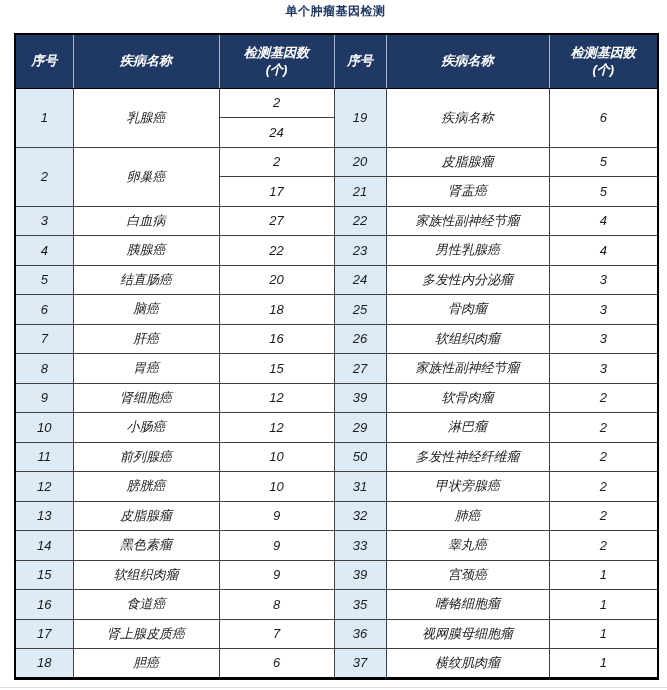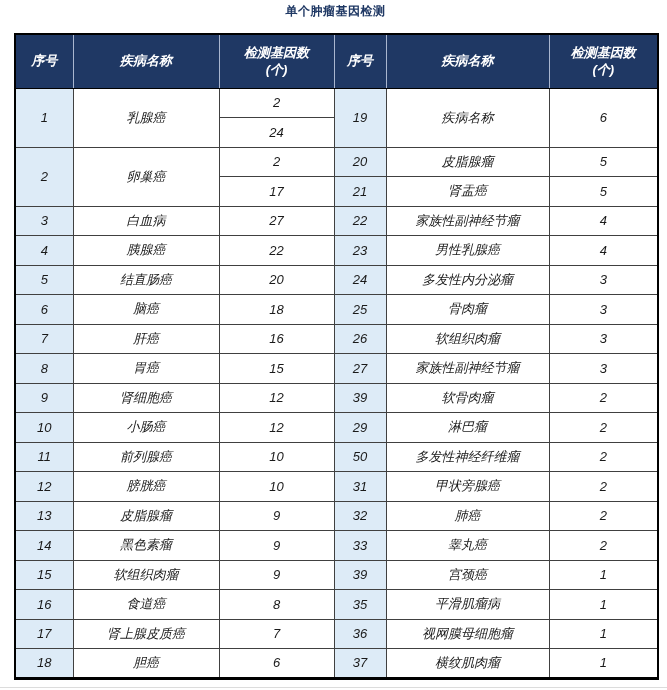--- a/index.html
+++ b/index.html
@@ -212,21 +212,21 @@
           <td class="c-val">9</td>
           <td class="c-no">39</td>
           <td class="c-dis">宫颈癌</td>
           <td class="c-val">1</td>
         </tr>
         <tr>
           <td class="c-no">16</td>
           <td class="c-dis">食道癌</td>
           <td class="c-val">8</td>
           <td class="c-no">35</td>
-          <td class="c-dis">平滑肌瘤病</td>
+          <td class="c-dis">嗜铬细胞瘤</td>
           <td class="c-val">1</td>
         </tr>
         <tr>
           <td class="c-no">17</td>
           <td class="c-dis">肾上腺皮质癌</td>
           <td class="c-val">7</td>
           <td class="c-no">36</td>
           <td class="c-dis">视网膜母细胞瘤</td>
           <td class="c-val">1</td>
         </tr>

